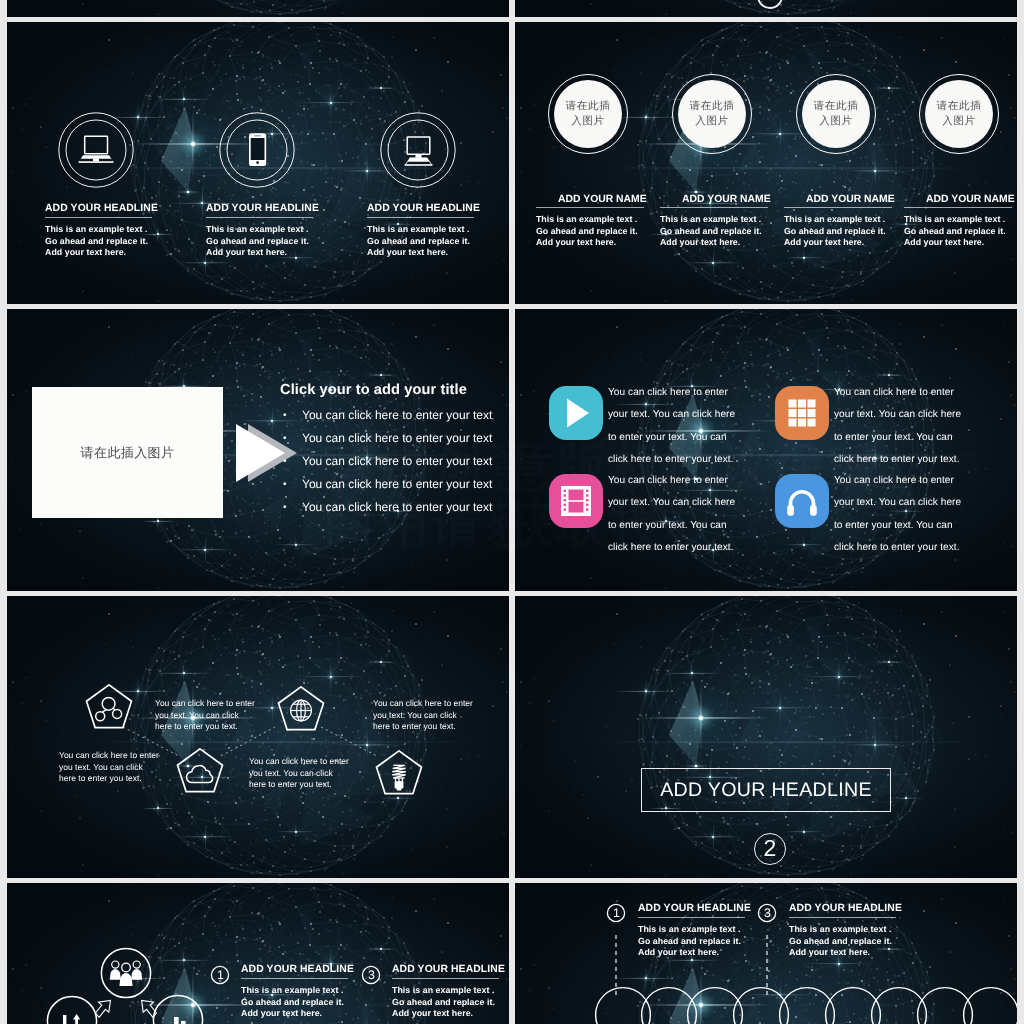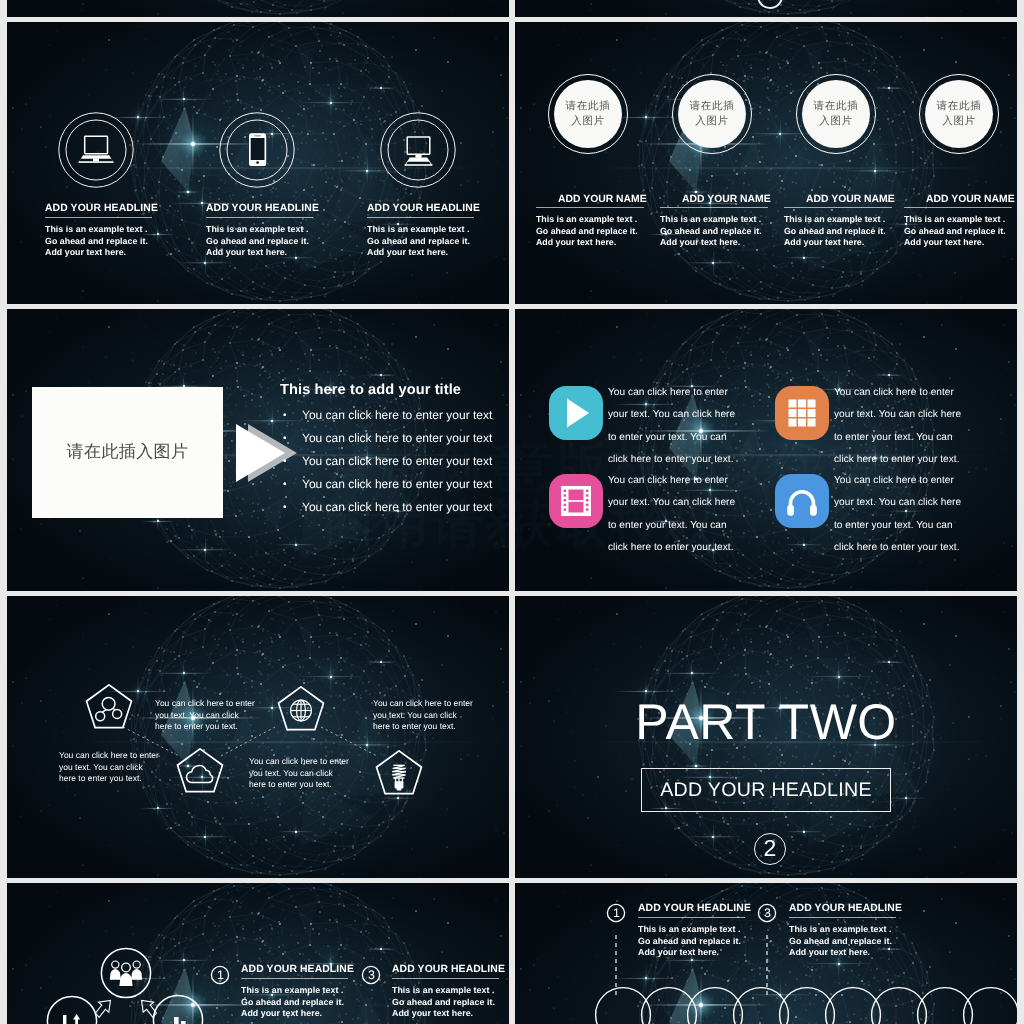--- a/index.html
+++ b/index.html
@@ -31,21 +31,21 @@
   .phc-ring { position:absolute; inset:0; border-radius:50%; border:1.3px solid #fff; }
   .phc-fill { position:absolute; left:6px; top:6px; right:6px; bottom:6px; border-radius:50%;
     background:#f8f8f6; color:#555; font-size:10.6px; line-height:15px; text-align:center;
     display:flex; flex-direction:column; justify-content:center; align-items:center;
     font-family:"Liberation Serif", serif; letter-spacing:0.6px; }
   .s2col { position:absolute; top:171px; width:130px; }
   .s2hl { font-size:10.4px; font-weight:bold; color:#fff; line-height:13px; white-space:nowrap;margin-left:22px; }
   .s2rule { width:108px; height:1px; background:rgba(255,255,255,0.62); margin-top:1px; }
   .s2bd { margin-top:6px; font-size:8.8px; font-weight:bold; color:#fff; line-height:11.5px; }
   .imgbox { position:absolute; left:25px; top:78px; width:191px; height:131px; background:#fcfcfa;
-    color:#4a4a4a; font-size:17px; letter-spacing:0.4px; display:flex; align-items:center; justify-content:center;
+    color:#4a4a4a; font-size:13px; letter-spacing:0.4px; display:flex; align-items:center; justify-content:center;
     font-family:"Liberation Serif", serif; }
   .arrow { position:absolute; left:229px; top:114px; }
   .s3title { position:absolute; left:273px; top:73px; font-size:14.6px; font-weight:bold; color:#fff; letter-spacing:0.1px; white-space:nowrap; }
   .s3list { position:absolute; left:276px; top:95px; margin:0; padding:0 0 0 19px; list-style:none; }
   .s3list li { position:relative; font-size:12px; color:#fff; line-height:23px; white-space:nowrap; }
   .s3list li:before { content:"\2022"; position:absolute; left:-19px; top:0; font-size:10px; color:#fff; }
   .wm { position:absolute; left:0; top:0; width:100%; height:100%; overflow:hidden; pointer-events:none; }
   .wm1, .wm2 { position:absolute; font-size:52px; font-weight:bold; color:rgba(185,220,240,0.022); white-space:nowrap;
     font-family:"DejaVu Sans", sans-serif; letter-spacing:2px; }
   .wm1 { left:316px; top:124px; }
@@ -2373,21 +2373,21 @@
     <div class="wm2">商用请获取授权</div>
   </div>
   <div class="lay">
     <div class="imgbox">
       <span>请在此插入图片</span>
     </div>
     <svg class="arrow" viewBox="0 0 64 60" width="64" height="60">
       <polygon points="12,1 61,30 12,59" fill="#b4b7bc"></polygon>
       <polygon points="0,1 49,30 0,59" fill="#ffffff"></polygon>
     </svg>
-    <div class="s3title">This here to add your title</div>
+    <div class="s3title">Click your to add your title</div>
     <ul class="s3list">
       <li><span>You can click here to enter your text</span></li>
       <li><span>You can click here to enter your text</span></li>
       <li><span>You can click here to enter your text</span></li>
       <li><span>You can click here to enter your text</span></li>
       <li><span>You can click here to enter your text</span></li>
     </ul>
   </div>
 </div>
 
@@ -2524,21 +2524,20 @@
       <span>You can click here to enter you text. You can click here to enter you text.</span>
     </div>
   </div>
 </div>
 
 <div class="slide s-w colR" style="top:596px">
   <svg class="bg" viewBox="0 0 502 282">
         <use href="#globe"></use>
       </svg>
   <div class="lay">
-    <div class="s6title">PART TWO</div>
     <div class="s6box">
       <span>ADD YOUR HEADLINE</span>
     </div>
     <div class="s6num">
       <span>2</span>
     </div>
   </div>
 </div>
 
 <div class="slide s-w colL" style="top:883px">

